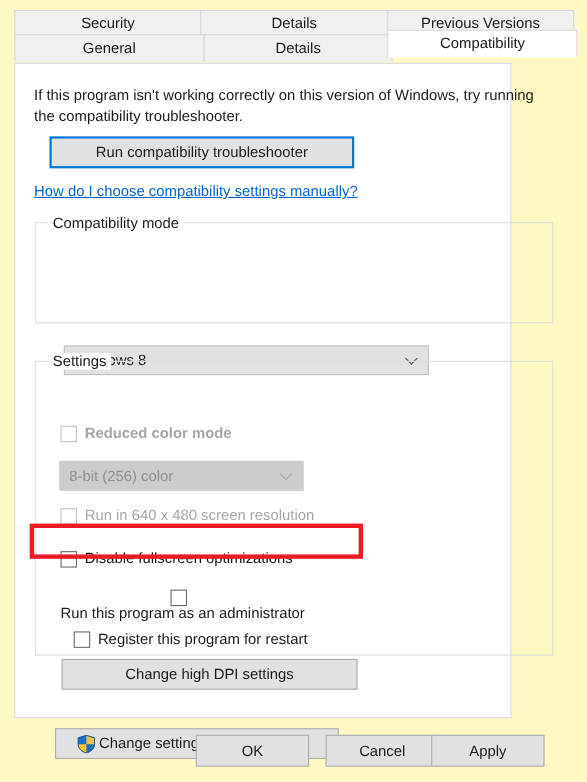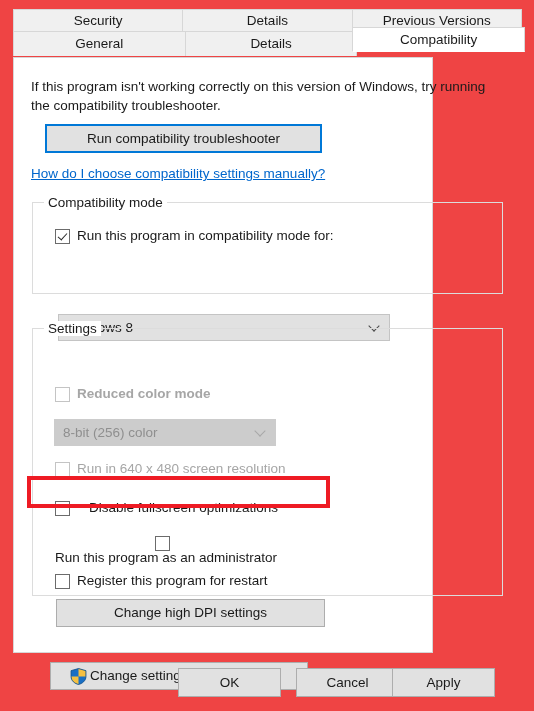--- a/index.html
+++ b/index.html
@@ -15,21 +15,21 @@
     color: #1a1a1a;
     overflow: hidden;
     -webkit-font-smoothing: antialiased;
   }
 
   
   .dialog {
     position: relative;
     width: 534px;
     height: 711px;
-    background: #ef4444;
+    background: #fef9c3;
     box-sizing: border-box;
   }
 
   
   .tab-control {
     position: absolute;
     left: 13px;
     top: 9px;
     width: 508px;
   }
@@ -74,21 +74,21 @@
     height: 29px;
     margin-left: -4px;
     margin-right: -4px;
   }
 
   
   .tab-page {
     position: absolute;
     left: 13px;
     top: 57px;
-    width: 420px;
+    width: 452px;
     height: 596px;
     background: #ffffff;
     border: 1px solid #d7d7d7;
     box-sizing: border-box;
   }
 
   .intro-text {
     position: absolute;
     left: 17px;
     top: 19px;
@@ -257,23 +257,23 @@
   #combo-color {
     left: 21px;
     top: 90px;
     width: 222px;
     height: 27px;
   }
 
   
   #chk-reduced-color { left: 22px; top: 56px; font-weight: bold; }
   #chk-640x480      { left: 22px; top: 131px; }
-  #chk-fullscreen   { left: 22px; top: 170px; gap: 12px; }
+  #chk-fullscreen   { left: 22px; top: 170px; }
   #chk-admin        { left: 22px; top: 207px; flex-direction: column; }
-  #chk-register     { left: 22px; top: 243px; }
+  #chk-register     { left: 34px; top: 243px; }
 
   .btn-dpi {
     position: absolute;
     left: 23px;
     top: 270px;
     width: 269px;
     height: 28px;
   }
 
   
@@ -353,24 +353,20 @@
 
     <div class="btn btn-troubleshooter focused">
       <span>Run compatibility troubleshooter</span>
     </div>
 
     <div class="help-link">How do I choose compatibility settings manually?</div>
 
     <div class="groupbox" id="group-compat-mode">
       <div class="legend">Compatibility mode</div>
 
-      <div class="check-row" style="left:22px; top:24px;">
-        <span class="cb checked"></span>
-        <span class="check-label">Run this program in compatibility mode for:</span>
-      </div>
 
       <div class="combo" id="combo-os">
         <span>Windows 8</span>
         <span class="arrow"></span>
       </div>
     </div>
 
     <div class="groupbox" id="group-settings">
       <div class="legend">Settings</div>
 

